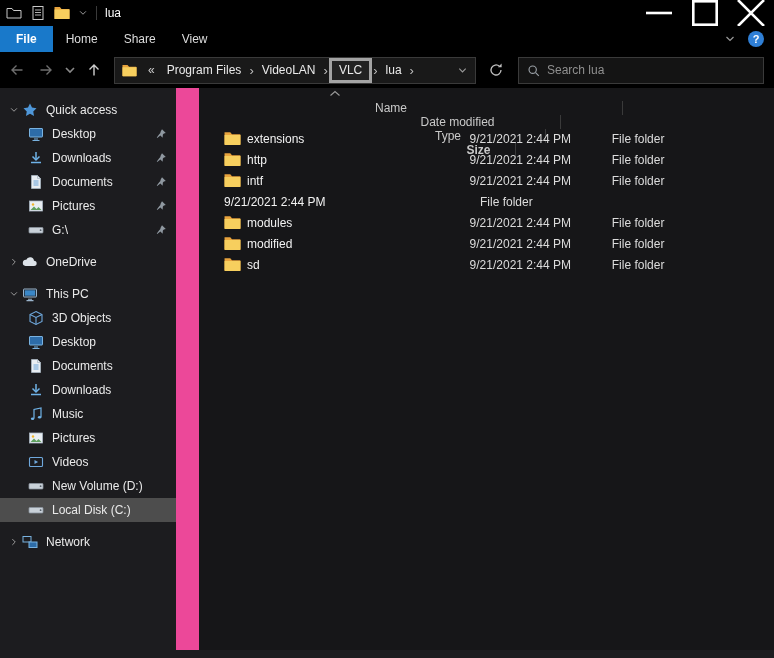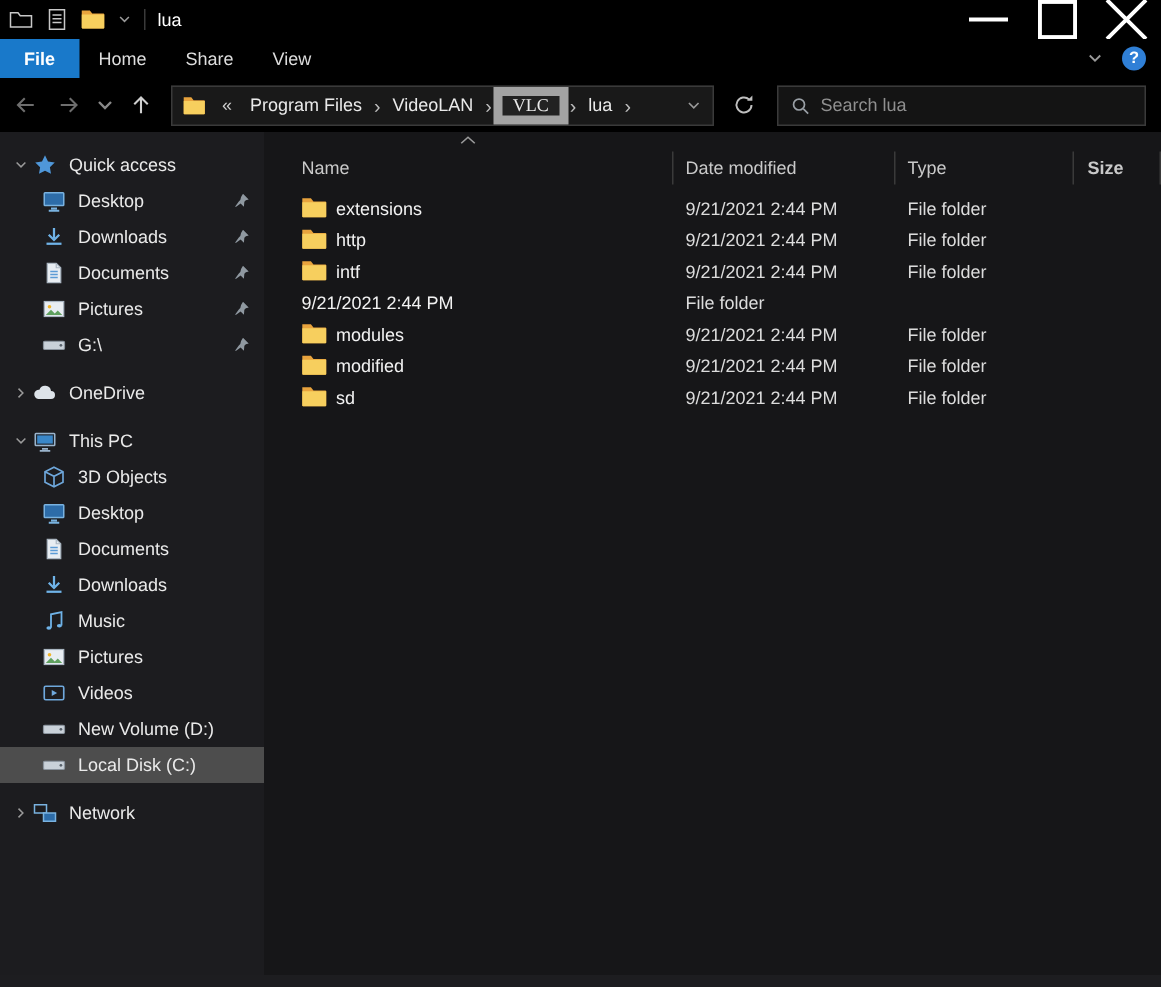--- a/index.html
+++ b/index.html
@@ -29,48 +29,48 @@
   
   .navbar { height: 36px; background: #000; display: flex; align-items: center; padding: 0 10px 0 4px; gap: 3px; flex: 0 0 auto; }
   .nav-btn { width: 26px; height: 26px; display: flex; align-items: center; justify-content: center; flex: 0 0 auto; }
   .nav-btn.tiny { width: 16px; }
   .addressbar { flex: 1; height: 27px; border: 1px solid #3a3a3a; background: #191919; display: flex; align-items: center;
     padding: 0 4px 0 7px; margin: 0 4px; min-width: 0; }
   .addr-folder { width: 15px; height: 15px; display: inline-flex; margin-right: 6px; }
   .crumb-overflow { color: #d0d0d0; padding: 0 5px; }
   .breadcrumb { display: flex; align-items: center; height: 100%; }
   .crumb { padding: 0 7px; height: 100%; display: flex; align-items: center; color: #eaeaea; white-space: nowrap; }
-  .crumb.boxed { border: 6px solid #a3a3a3; background: #222; font-family: Liberation Serif, serif; }
+  .crumb.boxed { border: 3px solid #a3a3a3; background: #222; }
   .crumb-sep { color: #bdbdbd; padding: 0 1px; font-size: 13px; }
   .addr-spacer { flex: 1; }
   .addr-chev { width: 11px; height: 11px; display: inline-flex; margin-right: 3px; }
   .searchbox { width: 246px; height: 27px; border: 1px solid #3a3a3a; background: #141414; display: flex;
     align-items: center; padding: 0 8px; gap: 7px; margin-left: 6px; flex: 0 0 auto; }
   .searchbox .icon { width: 13px; height: 13px; }
   .searchbox input { flex: 1; min-width: 0; background: transparent; border: none; outline: none; color: #ddd; font: inherit; }
   .searchbox input::placeholder { color: #8f8f8f; }
 
   
-  .content { flex: 1; display: flex; min-height: 0; }
+  .content { flex: 1; display: flex; min-height: 0; gap: 23px; }
 
   
   .sidebar { width: 176px; flex: 0 0 auto; background: #1c1c1f; padding-top: 10px; overflow: hidden; }
   .tree-row { height: 24px; display: flex; align-items: center; padding-left: 9px; position: relative; cursor: default; }
   .tree-row.gap { margin-top: 8px; }
   .tree-row .chev { width: 10px; height: 10px; display: inline-flex; margin-right: 3px; flex: 0 0 auto; }
   .tree-row .icon { width: 16px; height: 16px; display: inline-flex; margin-right: 8px; flex: 0 0 auto; }
   .tree-row .lbl { color: #eaeaea; white-space: nowrap; }
   .tree-row.child { padding-left: 28px; }
   .tree-row.selected { background: #4d4d4d; }
   .tree-row .pin { position: absolute; right: 9px; width: 12px; height: 12px; display: inline-flex; }
 
   
   .main { flex: 1; position: relative; background: #161618; padding-top: 4px; min-width: 0; }
   .sort-caret { position: absolute; top: 2px; left: 130px; width: 12px; height: 7px; display: inline-flex; }
-  .cols-header { display: flex; height: 22px; align-items: center; margin-top: 9px; color: #c9c9c9; }
+  .cols-header { display: flex; height: 22px; align-items: center; margin-top: 9px; color: #c9c9c9; flex-direction: column; }
   .hcell { height: 100%; display: flex; align-items: center; border-right: 1px solid #3a3a3a; }
   .cols-header > :nth-child(1) { width: 273px; padding-left: 25px; }
   .cols-header > :nth-child(2) { width: 148px; padding-left: 8px; }
   .cols-header > :nth-child(3) { width: 119px; padding-left: 8px; }
   .cols-header > :nth-child(4) { width: 58px;  padding-left: 9px; font-weight: bold; }
   .rows { margin-top: 5px; }
   .frow { display: flex; height: 21px; align-items: center; }
   .frow .cell { height: 100%; display: flex; align-items: center; overflow: hidden; white-space: nowrap; }
   .frow > :nth-child(1) { width: 273px; padding-left: 25px; gap: 6px; color: #f2f2f2; }
   .frow > :nth-child(2) { width: 148px; padding-left: 8px; color: #dcdcdc; }

